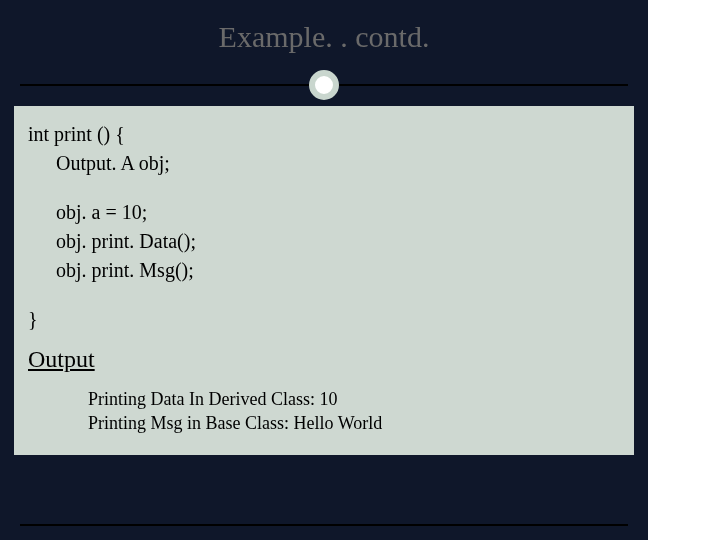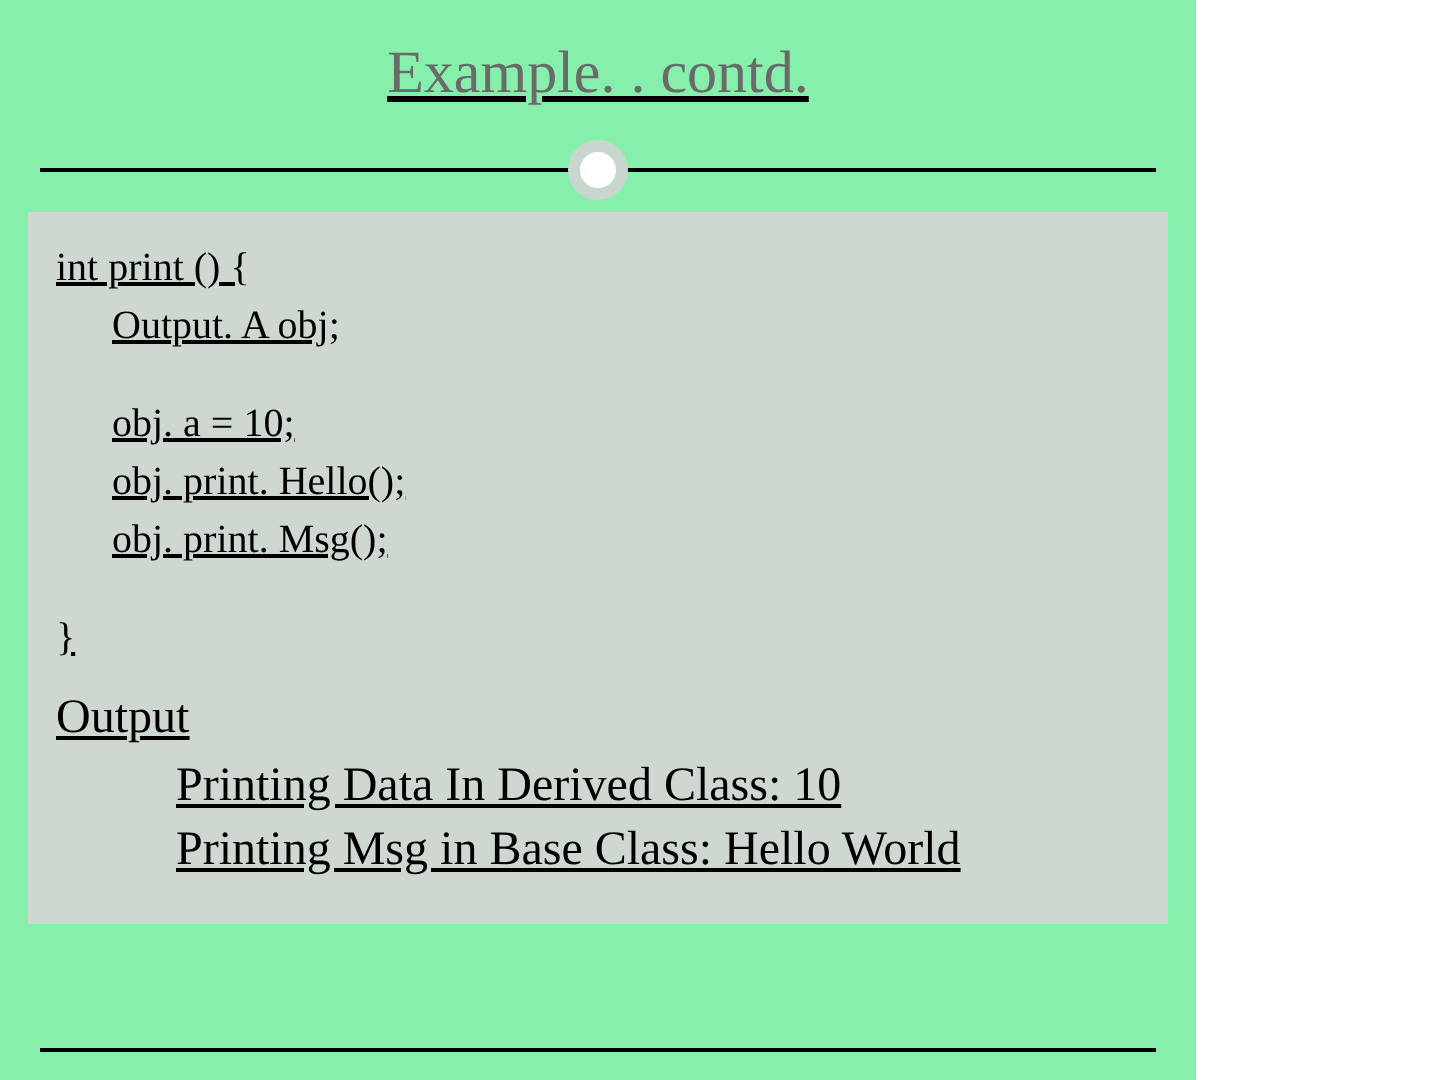--- a/index.html
+++ b/index.html
@@ -5,25 +5,24 @@
   html, body {
     margin: 0;
     padding: 0;
     width: 720px;
     height: 540px;
     background: #fff;
     font-family: Georgia, 'Times New Roman', serif;
     overflow: hidden;
   }
   .slide {
-    width: 598px;
+    width: 648px;
     height: 540px;
     position: relative;
-    background: #86efac;
-    text-decoration: underline;
+    background: #0f172a;
   }
   .title {
     text-align: center;
     font-size: 30px;
     color: #6a6a6a;
     font-weight: normal;
     padding-top: 20px;
     padding-bottom: 12px;
     font-family: Georgia, serif;
   }
@@ -63,22 +62,22 @@
     position: relative;
   }
   .code-block .line.indent { padding-left: 28px; }
   .output-label {
     text-decoration: underline;
     margin-top: 8px;
     font-size: 24px;
   }
   .output-block {
     padding-left: 60px;
-    margin-top: 0;
-    font-size: 24px;
+    margin-top: 10px;
+    font-size: 18px;
     line-height: 1.35;
   }
   .footer-line {
     position: absolute;
     left: 20px;
     right: 20px;
     bottom: 14px;
     height: 2px;
     background: #000;
   }
@@ -95,21 +94,21 @@
     <div class="hr-line"></div>
     <div class="hr-circle"></div>
   </div>
 
   <div class="content">
     <div class="code-block">
       <div class="line">int print () {</div>
       <div class="line indent">Output. A   obj;</div>
       <div class="gap"></div>
       <div class="line indent">obj. a = 10;</div>
-      <div class="line indent">obj. print. Hello();</div>
+      <div class="line indent">obj. print. Data();</div>
       <div class="line indent">obj. print. Msg();</div>
       <div class="gap"></div>
       <div class="line">}</div>
     </div>
 
     <div class="output-label">Output</div>
 
     <div class="output-block">
       <div>Printing Data In Derived Class: 10</div>
       <div>Printing Msg in Base Class: Hello World</div>

